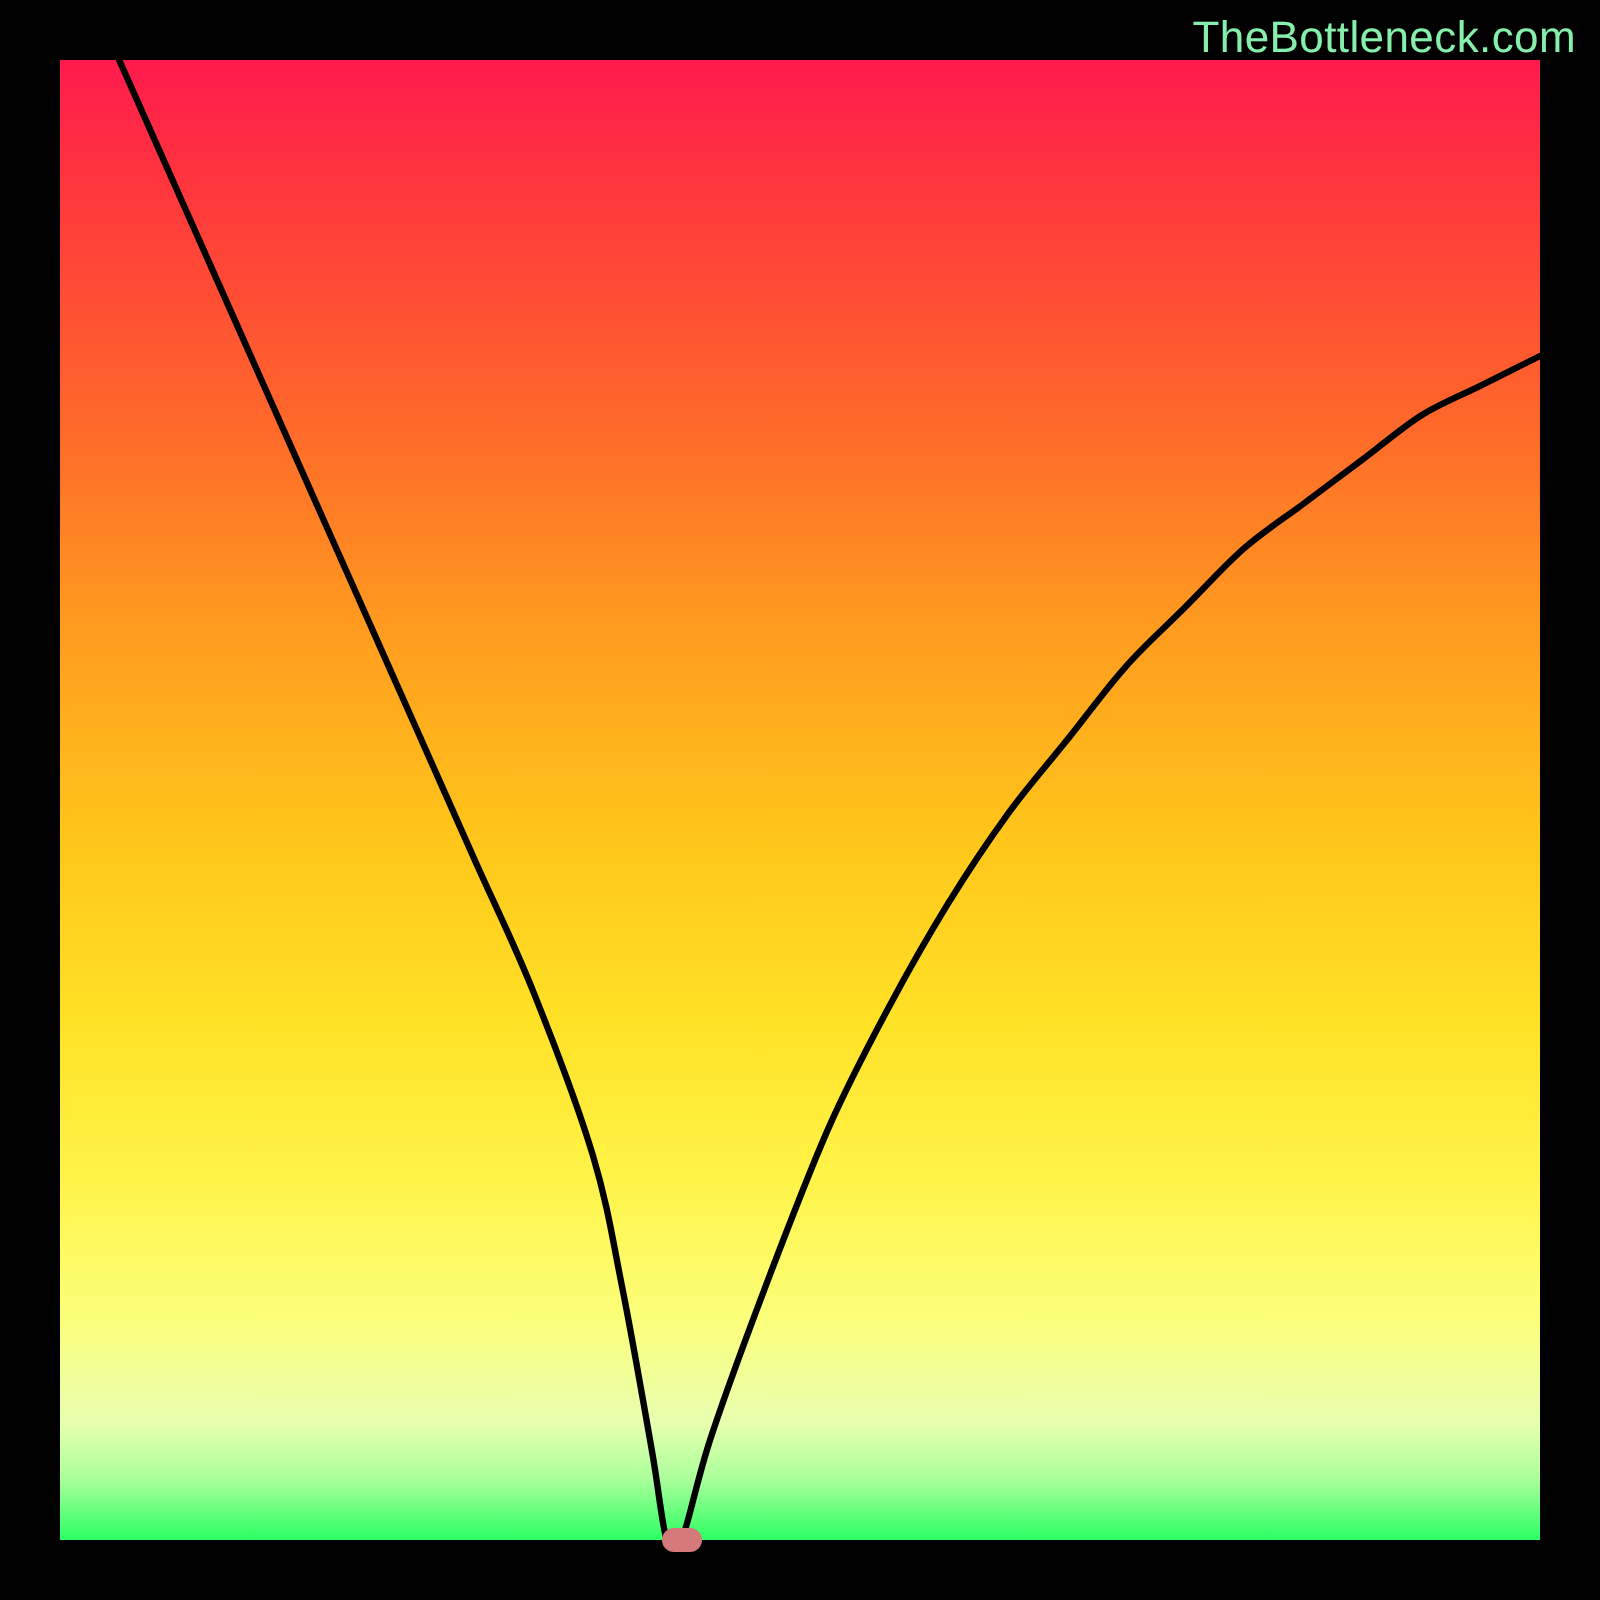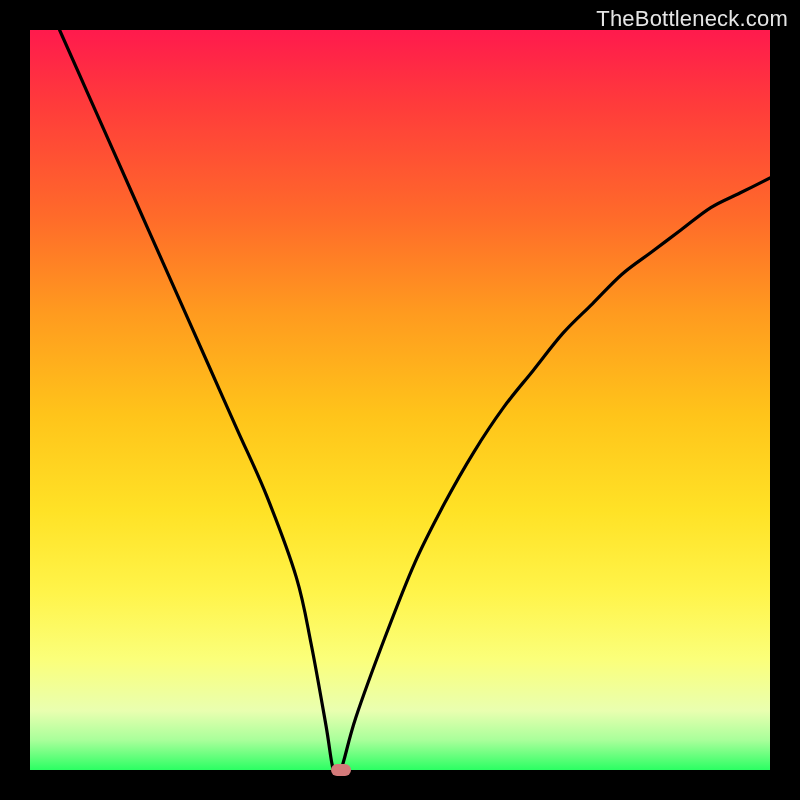--- a/index.html
+++ b/index.html
@@ -33,21 +33,21 @@
       #fff44a 76%,
       #fbff7a 85%,
       #e9ffb0 92%,
       #a8ff9a 96%,
       #2bff63 100%);
   }
   .watermark {
     position: absolute;
     top: 6px;
     right: 12px;
-    color: #e5e5e5;
+    color: #86efac;
     font-size: 22px;
     font-weight: 500;
     letter-spacing: 0.2px;
     user-select: none;
   }
   svg.curve {
     position: absolute;
     left: 0;
     top: 0;
     width: 740px;

